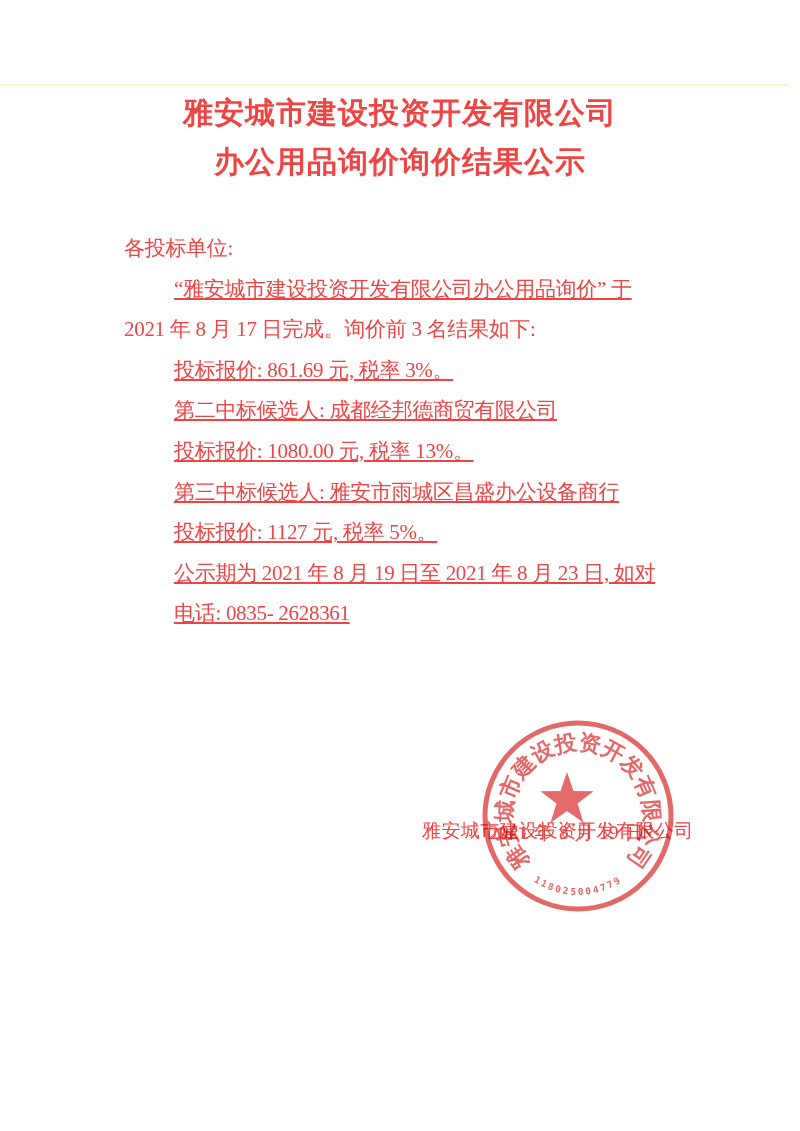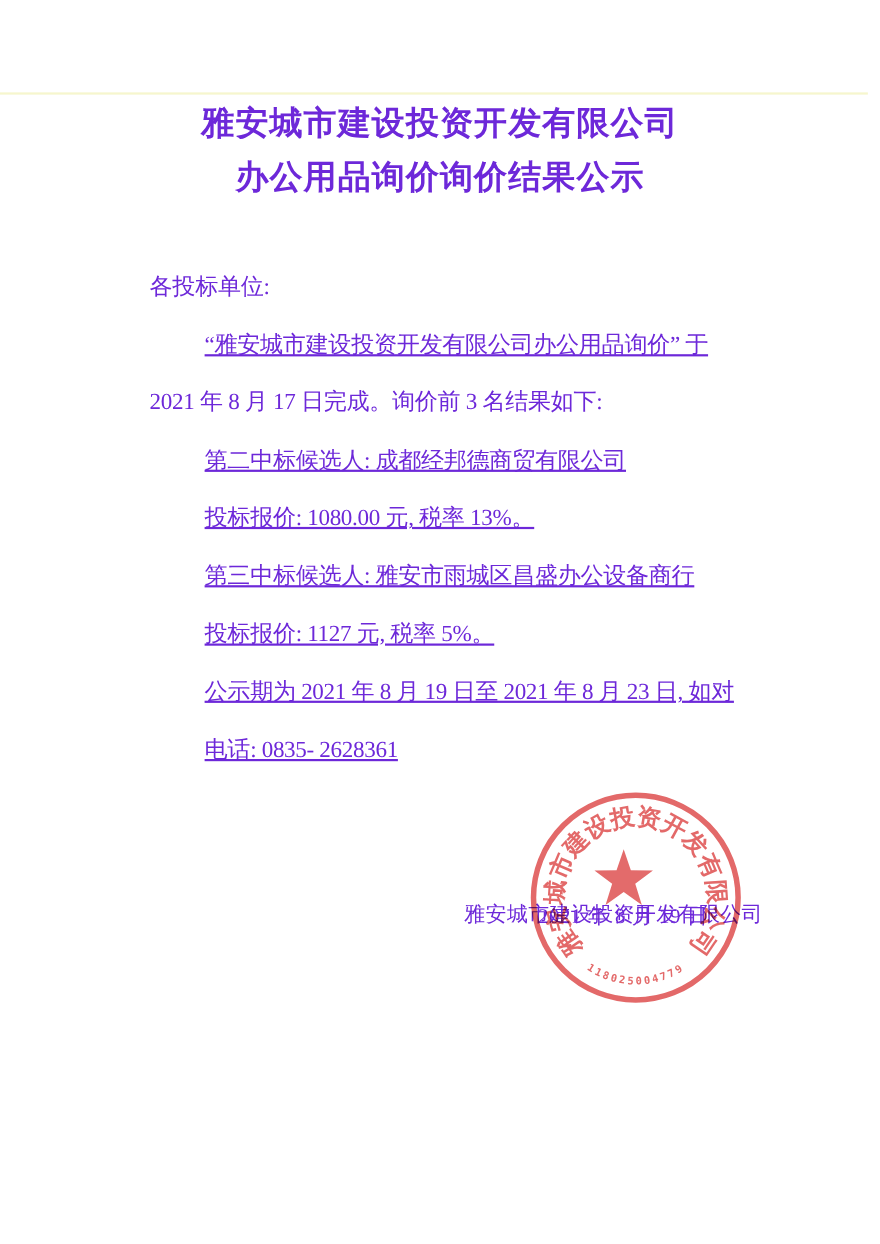--- a/index.html
+++ b/index.html
@@ -1,36 +1,36 @@
 <!DOCTYPE html>
 <html><head>
 <meta charset="utf-8">
 <style>
   html,body { margin:0; padding:0; }
   .page {
     position:relative; width:800px; height:1131px;
     background:#ffffff; overflow:hidden;
     font-family:"Liberation Serif","DejaVu Serif",serif;
-    color:#6d28d9;
+    color:#ef4444;
   }
   .scan-line {
     position:absolute; left:0; top:84px; width:789px; height:2px;
     background:#f5f5c8; opacity:.9;
   }
   .doc-title {
     position:absolute; top:88px; left:0; width:100%;
     text-align:center; font-size:30px; font-weight:bold;
     letter-spacing:1px; line-height:49px; margin:0;
   }
   .doc-title span { display:block; }
   .body-text {
     position:absolute; left:124px; top:228px; width:560px;
     font-size:21px; line-height:40.6px; letter-spacing:-0.3px;
   }
-  .line { margin:12px; white-space:nowrap; }
+  .line { margin:0; white-space:nowrap; }
   .line.indent { text-indent:50px;text-decoration:underline; }
   .sig-company {
     position:absolute; top:818px; left:422px;
     font-size:19px; letter-spacing:0.4px; z-index:2;
   }
   .sig-date {
     position:absolute; top:820px; left:489px;
     font-size:19px; letter-spacing:0.5px; z-index:2;
   }
   .seal {
@@ -59,20 +59,21 @@
 
   <h1 class="doc-title">
     <span>雅安城市建设投资开发有限公司</span>
     <span>办公用品询价询价结果公示</span>
   </h1>
 
   <div class="body-text">
     <p class="line">各投标单位:</p>
     <p class="line indent">“雅安城市建设投资开发有限公司办公用品询价” 于</p>
     <p class="line">2021 年 8 月 17 日完成。询价前 3 名结果如下:</p>
+    <p class="line indent">投标报价: 861.69 元, 税率 3%。</p>
     <p class="line indent">第二中标候选人: 成都经邦德商贸有限公司</p>
     <p class="line indent">投标报价: 1080.00 元, 税率 13%。</p>
     <p class="line indent">第三中标候选人: 雅安市雨城区昌盛办公设备商行</p>
     <p class="line indent">投标报价: 1127 元, 税率 5%。</p>
     <p class="line indent">公示期为 2021 年 8 月 19 日至 2021 年 8 月 23 日, 如对</p>
     <p class="line indent">电话: 0835- 2628361</p>
   </div>
 
   <div class="sig-company">雅安城市建设投资开发有限公司</div>
   <div class="sig-date">2021 年 8 月 19 日</div>

